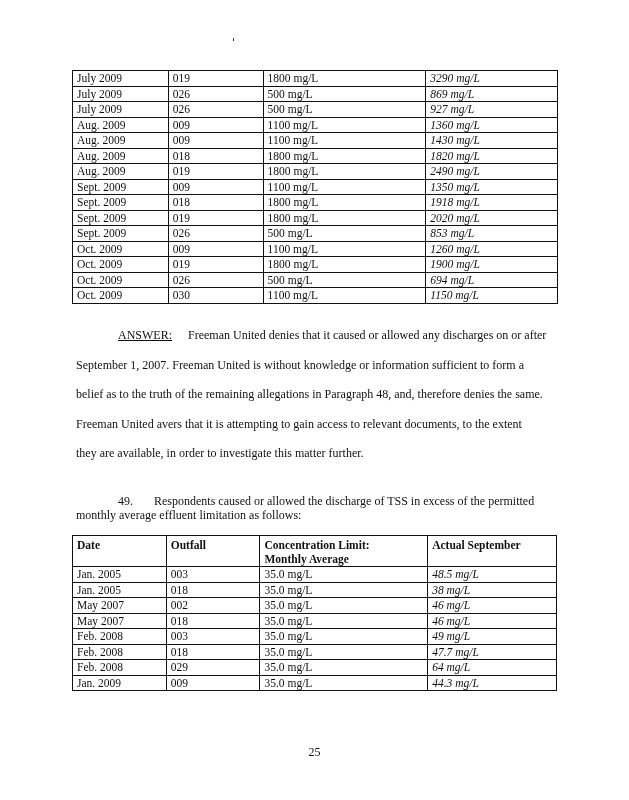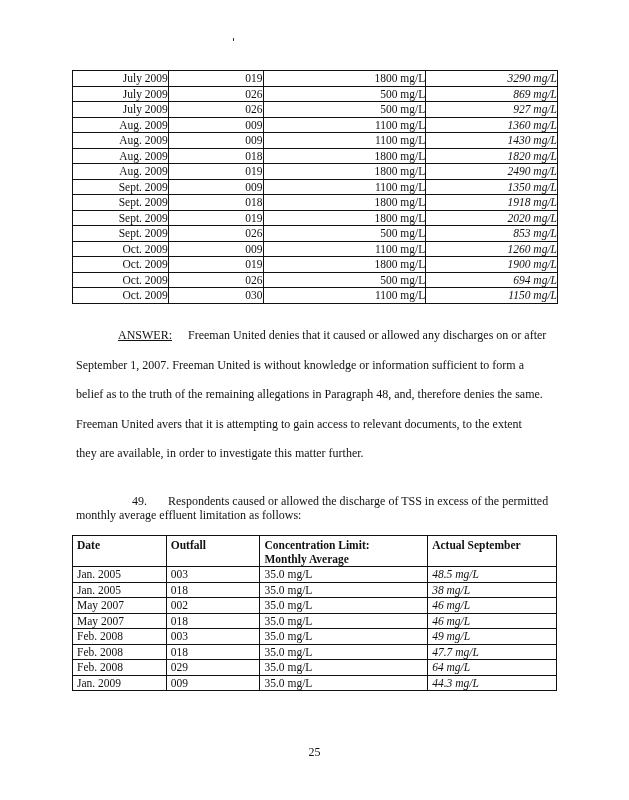--- a/index.html
+++ b/index.html
@@ -50,21 +50,21 @@
     }
     #table-1 {
       left: 72px;
       top: 70px;
       width: 486px;
     }
     #table-1 col.c1 { width: 96px; }
     #table-1 col.c2 { width: 95px; }
     #table-1 col.c3 { width: 163px; }
     #table-1 col.c4 { width: 132px; }
-    #table-1 td { height: 14.5px; line-height: 14px; text-align: right; }
+    #table-1 td { height: 14.5px; line-height: 14px; }
 
     .answer-block {
       position: absolute;
       left: 76px;
       top: 321px;
       width: 488px;
       font-size: 12px;
       line-height: 29.5px;
     }
     .answer-block p {
@@ -82,21 +82,21 @@
       position: absolute;
       left: 76px;
       top: 494px;
       width: 488px;
       font-size: 12px;
       line-height: 14px;
     }
     .para-49 p { margin: 0; }
     .para-num {
       display: inline-block;
-      margin-left: 56px;
+      margin-left: 42px;
       width: 36px;
     }
 
     #table-2 {
       left: 72px;
       top: 535px;
       width: 485px;
     }
     #table-2 col.c1 { width: 94px; }
     #table-2 col.c2 { width: 94px; }

